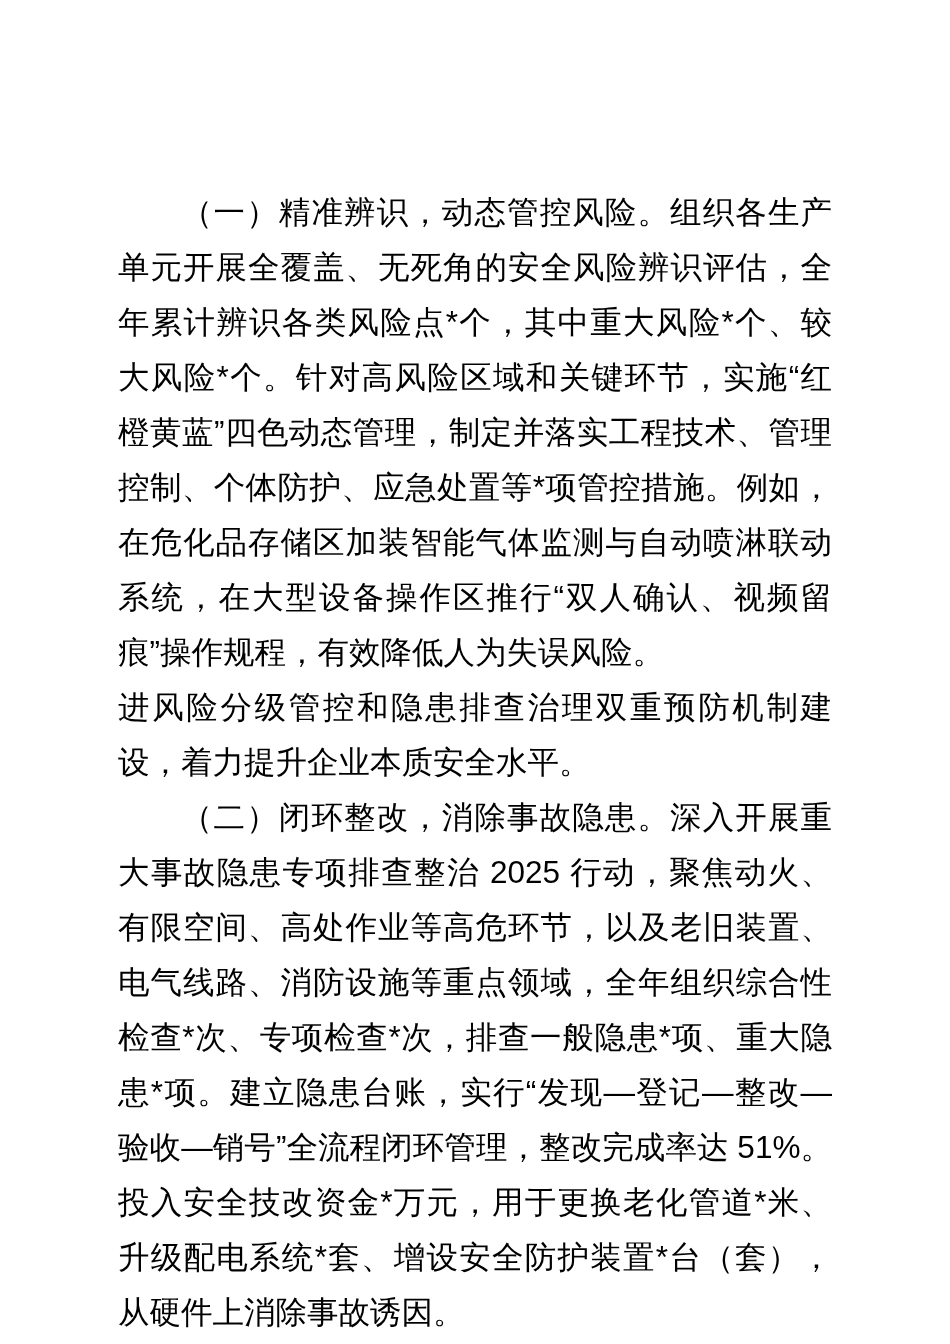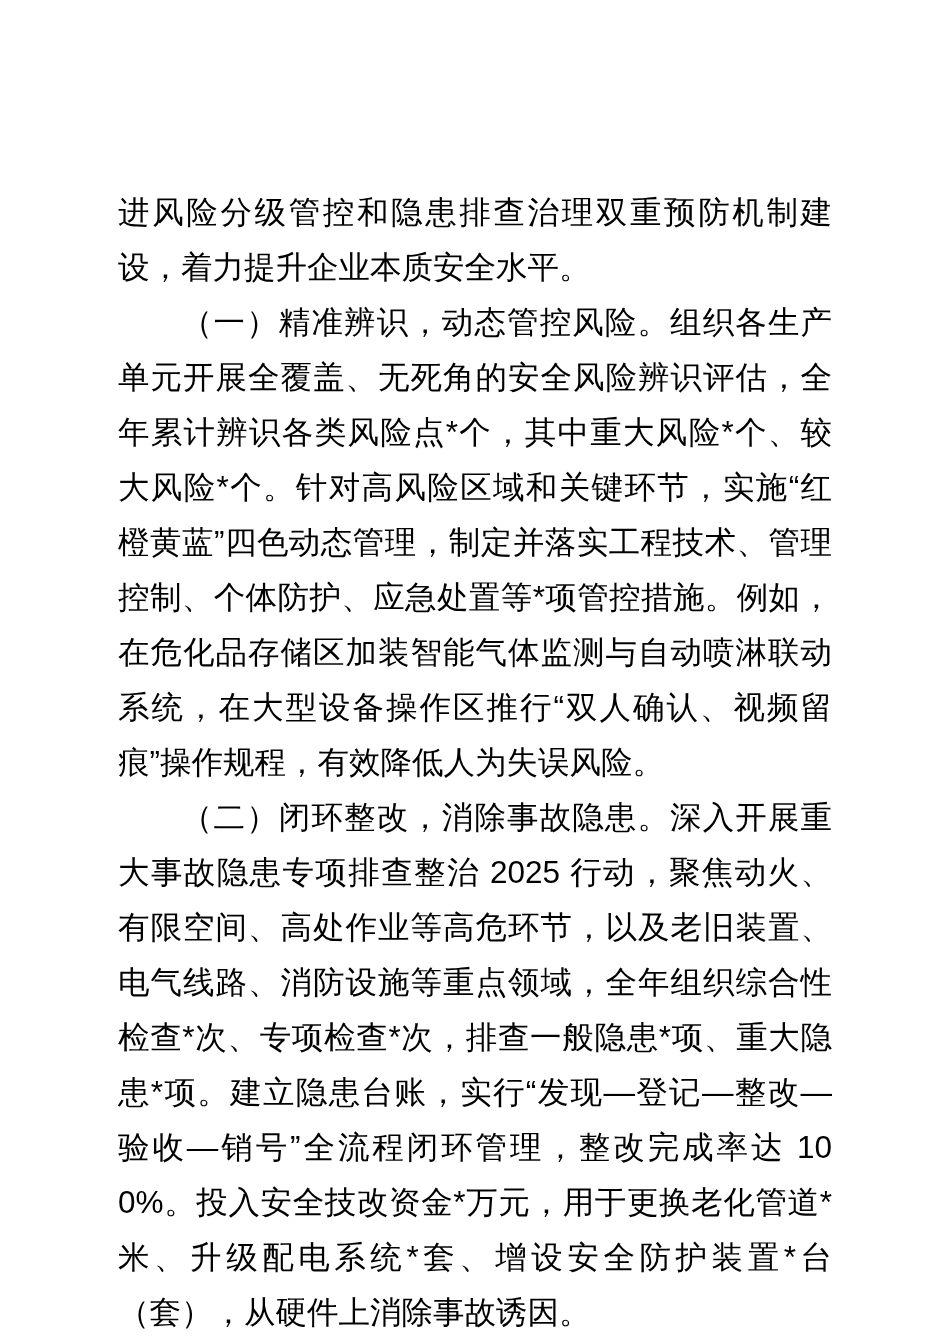--- a/index.html
+++ b/index.html
@@ -41,18 +41,18 @@
   }
   .para + .para {
     margin-top: 0;
   }
 </style>
 </head>
 <body>
 
 <div class="page">
   <div class="doc-body">
+    <p class="para indent">（一）精准辨识，动态管控风险。组织各生产单元开展全覆盖、无死角的安全风险辨识评估，全年累计辨识各类风险点*个，其中重大风险*个、较大风险*个。针对高风险区域和关键环节，实施“红橙黄蓝”四色动态管理，制定并落实工程技术、管理控制、个体防护、应急处置等*项管控措施。例如，在危化品存储区加装智能气体监测与自动喷淋联动系统，在大型设备操作区推行“双人确认、视频留痕”操作规程，有效降低人为失误风险。</p>
     <p class="para">进风险分级管控和隐患排查治理双重预防机制建设，着力提升企业本质安全水平。</p>
-    <p class="para indent">（一）精准辨识，动态管控风险。组织各生产单元开展全覆盖、无死角的安全风险辨识评估，全年累计辨识各类风险点*个，其中重大风险*个、较大风险*个。针对高风险区域和关键环节，实施“红橙黄蓝”四色动态管理，制定并落实工程技术、管理控制、个体防护、应急处置等*项管控措施。例如，在危化品存储区加装智能气体监测与自动喷淋联动系统，在大型设备操作区推行“双人确认、视频留痕”操作规程，有效降低人为失误风险。</p>
-    <p class="para indent">（二）闭环整改，消除事故隐患。深入开展重大事故隐患专项排查整治 2025 行动，聚焦动火、有限空间、高处作业等高危环节，以及老旧装置、电气线路、消防设施等重点领域，全年组织综合性检查*次、专项检查*次，排查一般隐患*项、重大隐患*项。建立隐患台账，实行“发现—登记—整改—验收—销号”全流程闭环管理，整改完成率达 100%。投入安全技改资金*万元，用于更换老化管道*米、升级配电系统*套、增设安全防护装置*台（套），从硬件上消除事故诱因。</p>
+    <p class="para indent">（二）闭环整改，消除事故隐患。深入开展重大事故隐患专项排查整治 2025 行动，聚焦动火、有限空间、高处作业等高危环节，以及老旧装置、电气线路、消防设施等重点领域，全年组织综合性检查*次、专项检查*次，排查一般隐患*项、重大隐患*项。建立隐患台账，实行“发现—登记—整改—验收—销号”全流程闭环管理，整改完成率达 51%。投入安全技改资金*万元，用于更换老化管道*米、升级配电系统*套、增设安全防护装置*台（套），从硬件上消除事故诱因。</p>
     <p class="para indent">（三）科技赋能，提升监管效能。积极推进“工业互联网＋安全生产”建设，建成集视频监控、环境监测、人员定位、</p>
   </div>
 </div>
 
 </body></html>

